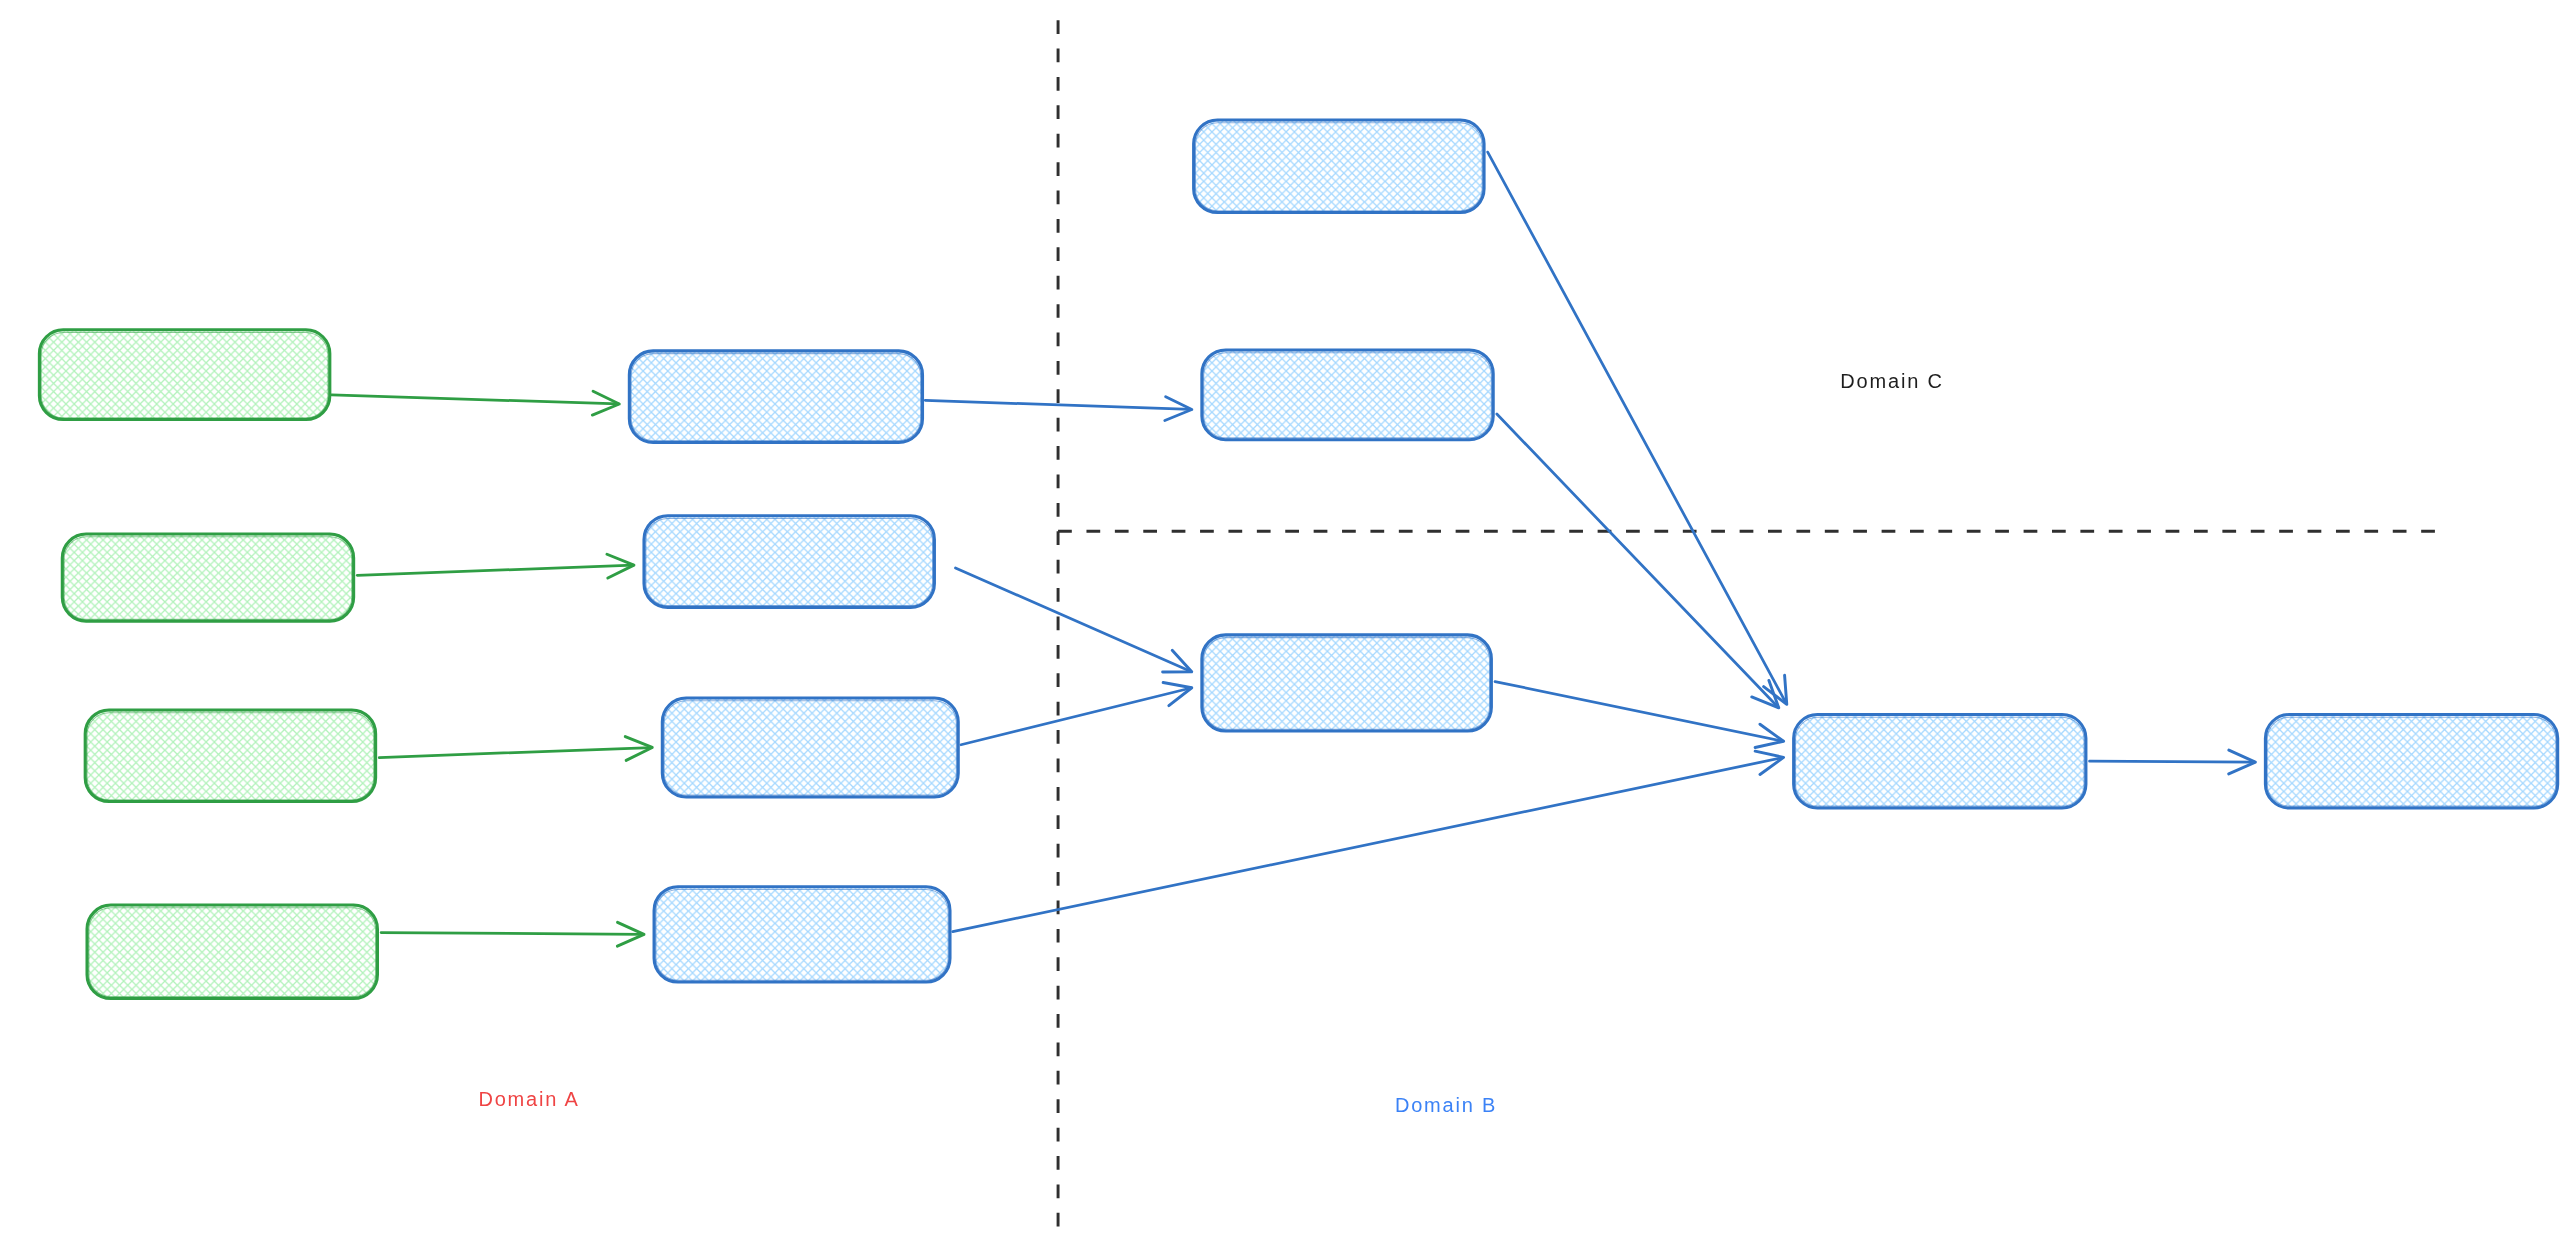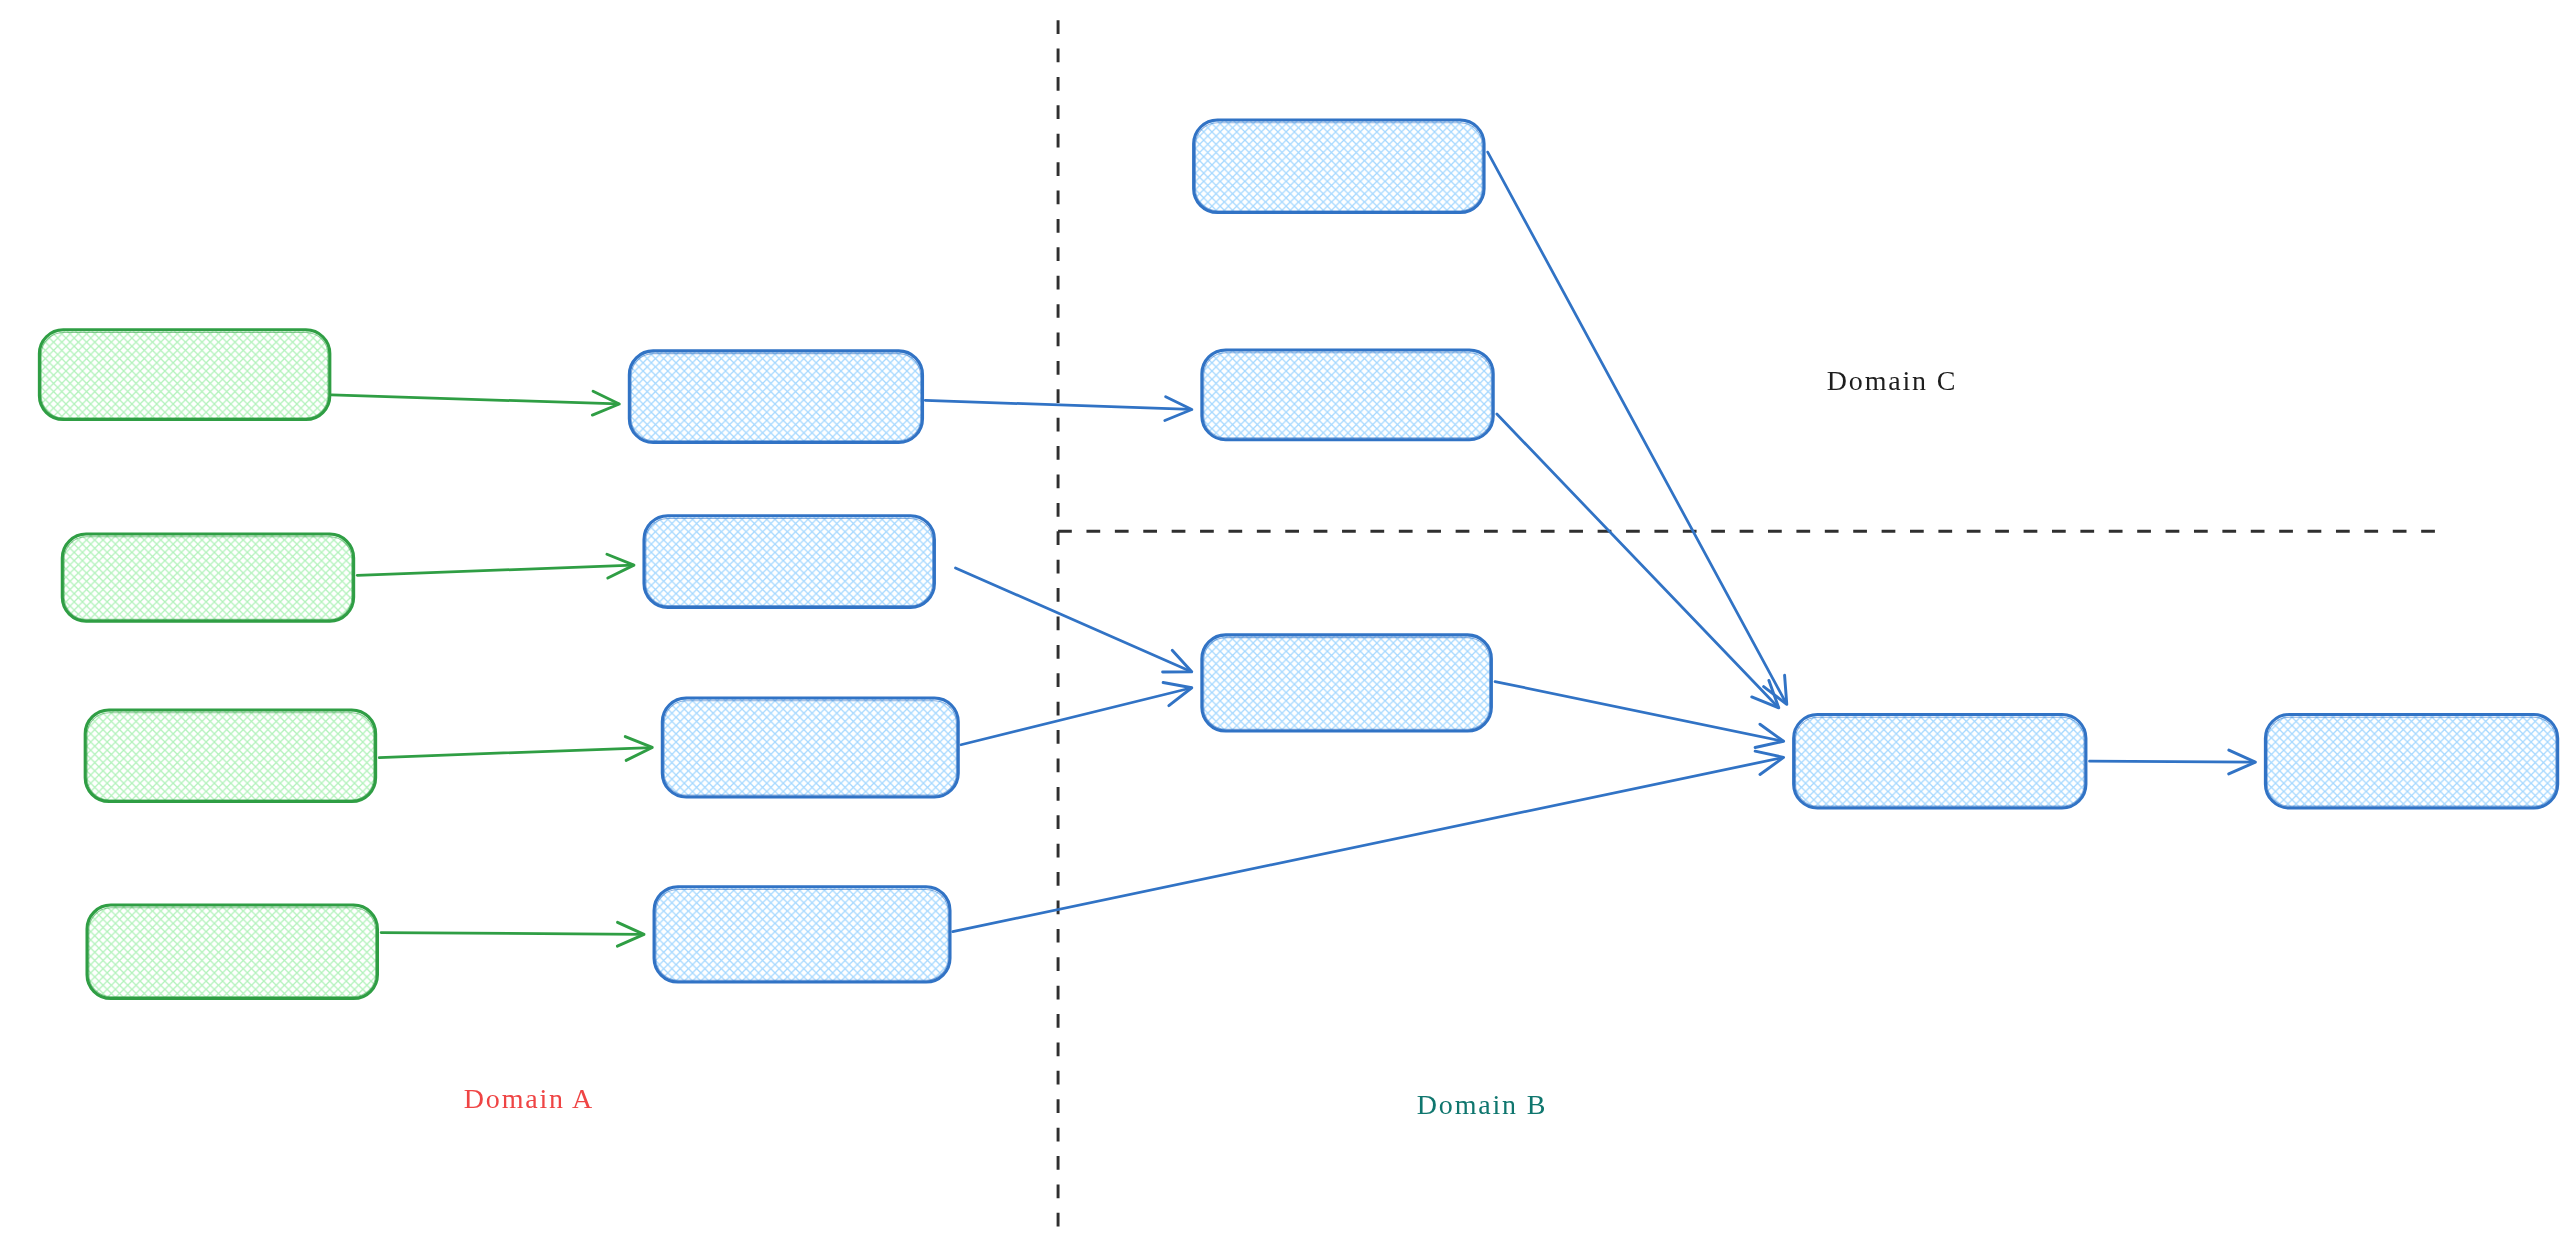--- a/index.html
+++ b/index.html
@@ -8,22 +8,22 @@
     width: 2576px;
     height: 1255px;
     background: #ffffff;
     overflow: hidden;
     font-family: "DejaVu Sans", sans-serif;
   }
   .canvas svg { position: absolute; left: 0; top: 0; }
   .domain-label {
     position: absolute;
     transform: translate(-50%, -50%);
-    font-family: Liberation Serif, serif;
-    font-size: 28px;
+    font-family: Liberation Sans, sans-serif;
+    font-size: 20px;
     letter-spacing: 1.8px;
     color: #1e1e1e;
     white-space: nowrap;
     user-select: none;
     text-align: right;
   }
 </style>
 </head>
 <body>
 
@@ -78,16 +78,16 @@
       <rect x="1312" y="382" width="318" height="98" rx="26" ry="26" fill="url(#hatch-blue)" stroke="#3173c5" stroke-width="3.4"></rect>
       <rect x="1314" y="385" width="314" height="93" rx="24" ry="24" fill="none" stroke="#3173c5" stroke-width="1.2" opacity="0.55"></rect>
       <rect x="1312" y="693" width="316" height="105" rx="26" ry="26" fill="url(#hatch-blue)" stroke="#3173c5" stroke-width="3.4"></rect>
       <rect x="1314" y="696" width="312" height="100" rx="24" ry="24" fill="none" stroke="#3173c5" stroke-width="1.2" opacity="0.55"></rect>
       <rect x="1958" y="780" width="319" height="102" rx="26" ry="26" fill="url(#hatch-blue)" stroke="#3173c5" stroke-width="3.4"></rect>
       <rect x="1960" y="783" width="315" height="97" rx="24" ry="24" fill="none" stroke="#3173c5" stroke-width="1.2" opacity="0.55"></rect>
       <rect x="2473" y="780" width="319" height="102" rx="26" ry="26" fill="url(#hatch-blue)" stroke="#3173c5" stroke-width="3.4"></rect>
       <rect x="2475" y="783" width="315" height="97" rx="24" ry="24" fill="none" stroke="#3173c5" stroke-width="1.2" opacity="0.55"></rect>
     </svg>
   <div class="domain-label" style="left: 529px; top: 1099px; color: #ef4444;">Domain A</div>
-  <div class="domain-label" style="left: 1482px; top: 1105px; color: #0f766e;">Domain B</div>
+  <div class="domain-label" style="left: 1446px; top: 1105px; color: #3b82f6;">Domain B</div>
   <div class="domain-label" style="left: 1892px; top: 381px; color: rgb(30, 30, 30);">Domain C</div>
 </div>
 
 
 </body></html>

